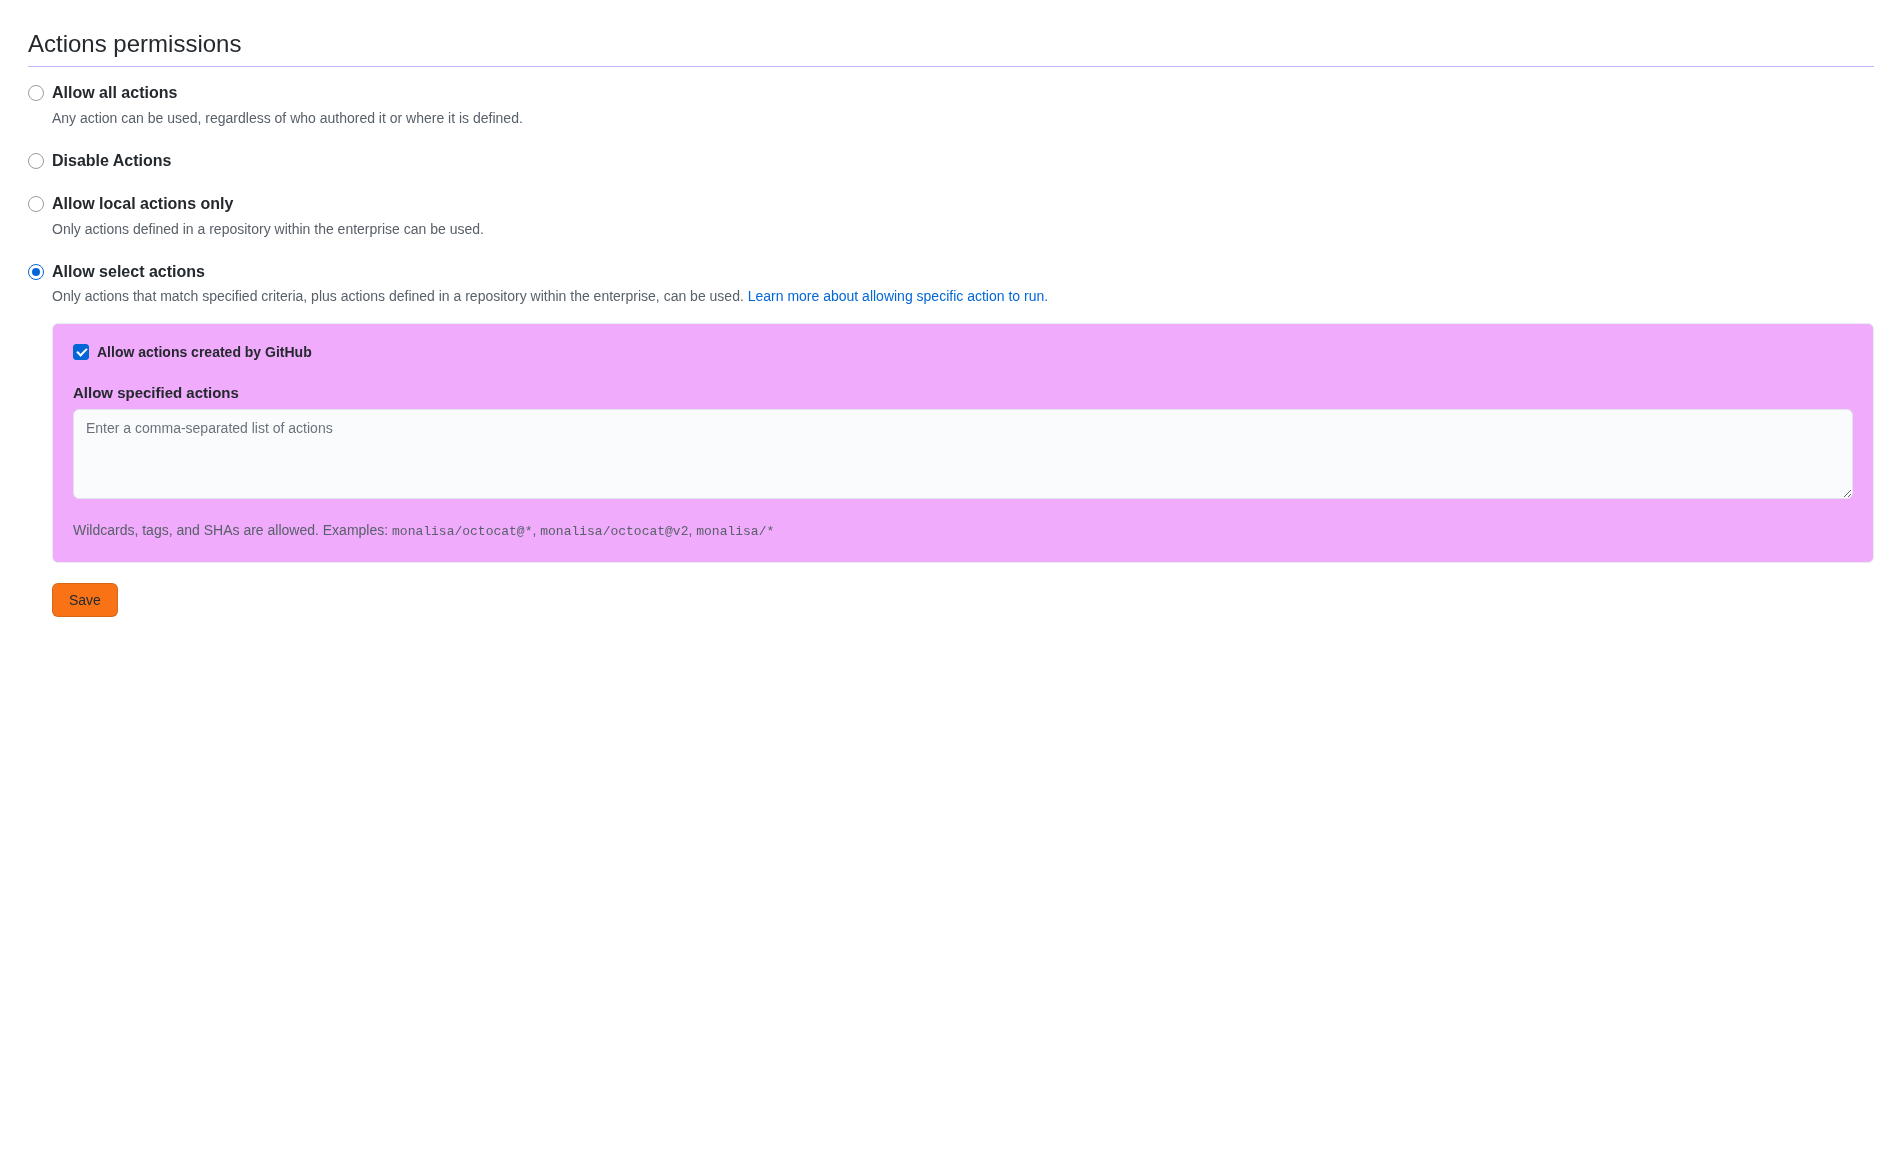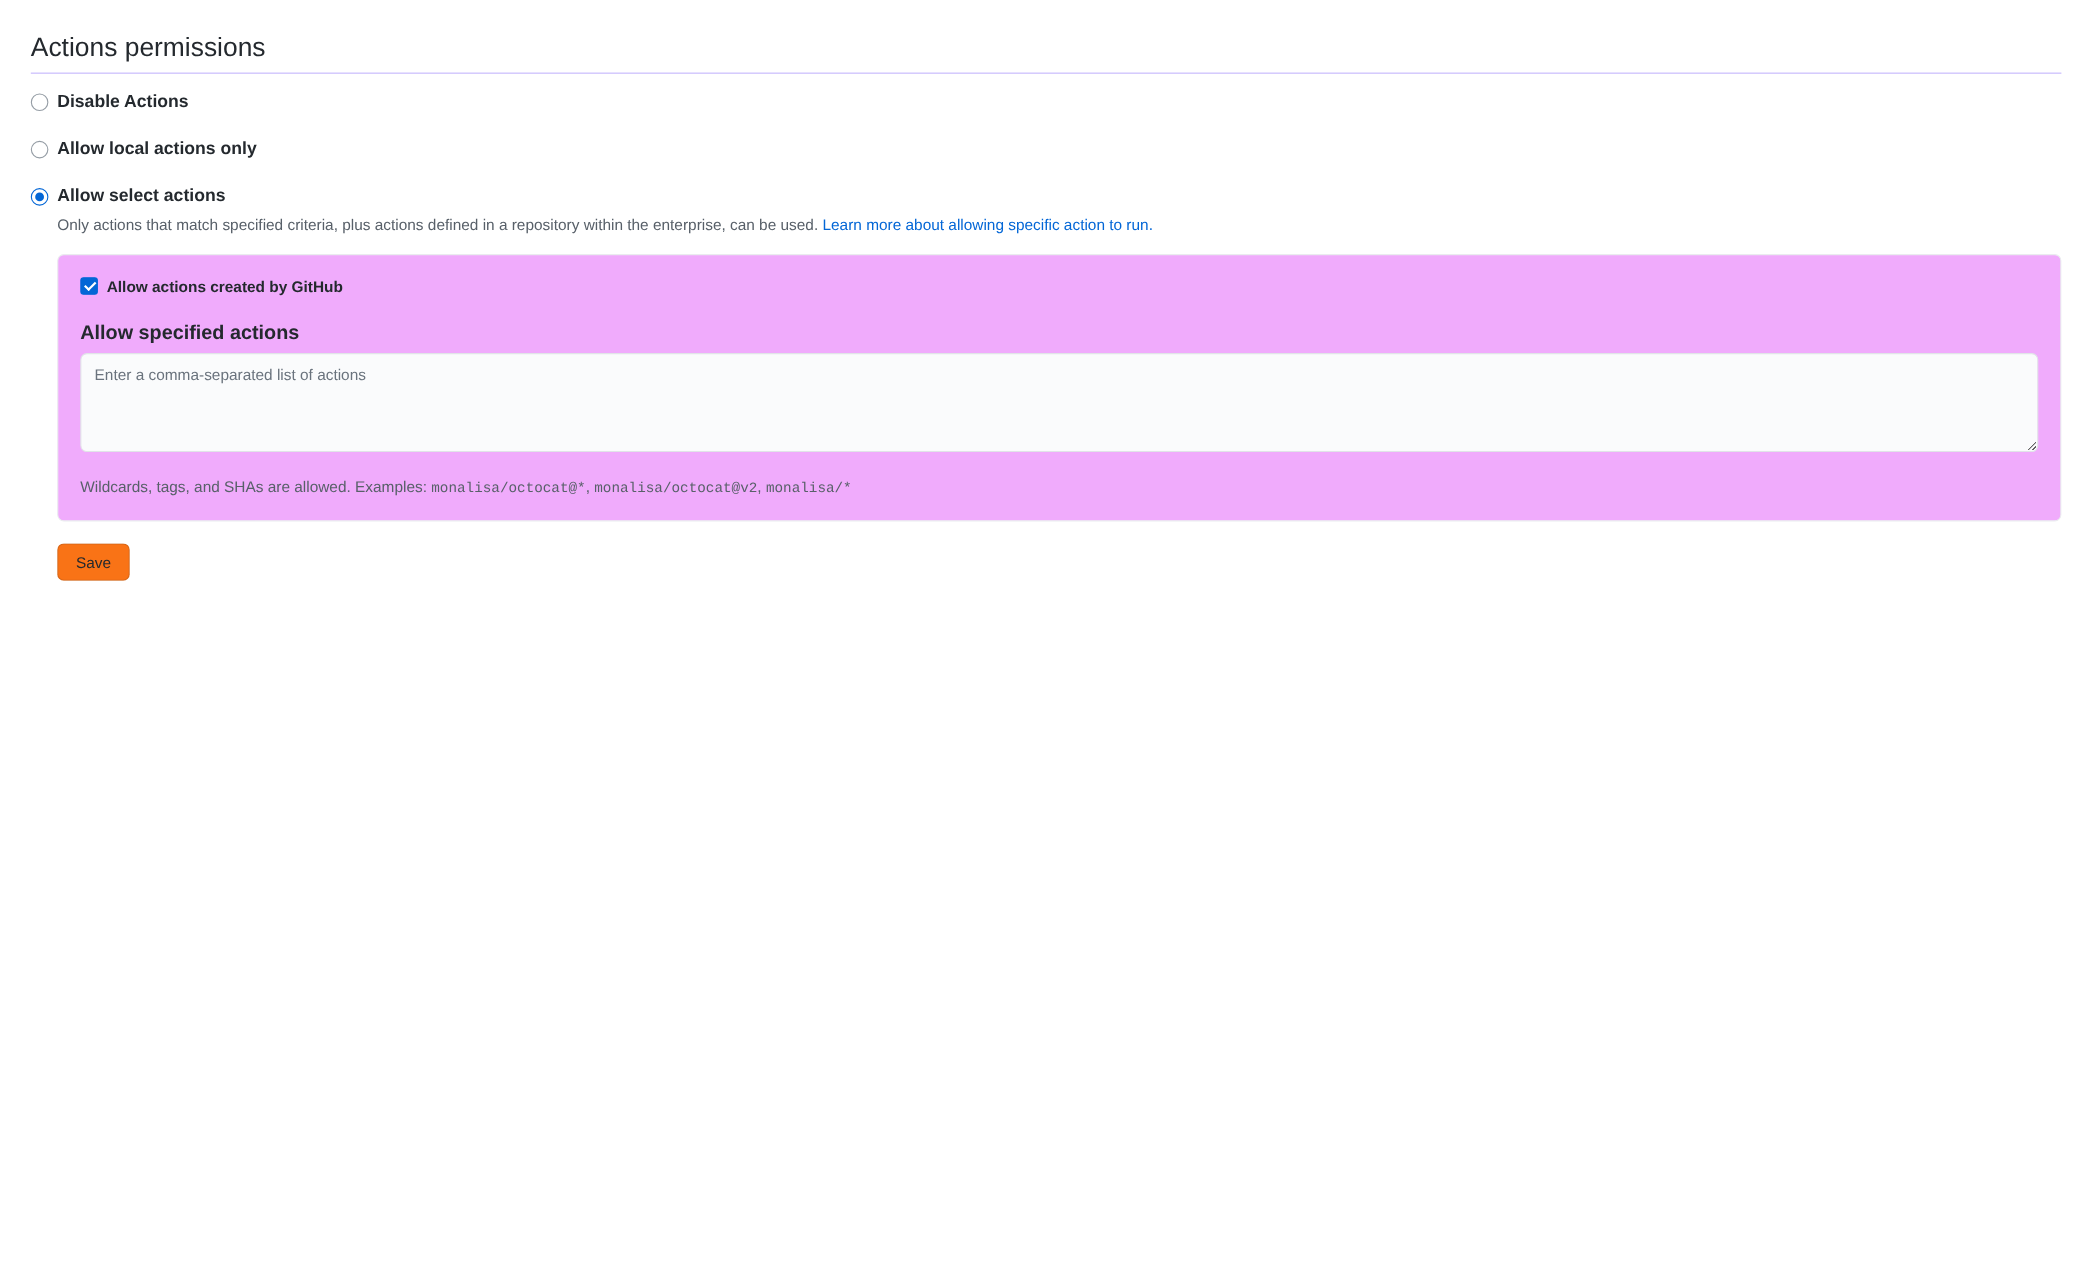--- a/index.html
+++ b/index.html
@@ -120,21 +120,21 @@
       border-width: 0 2px 2px 0;
       transform: rotate(45deg);
     }
     .checkbox-label {
       font-weight: 600;
       font-size: 14px;
       cursor: pointer;
     }
     .field-label {
       font-weight: 600;
-      font-size: 18px;
+      font-size: 15px;
       margin-bottom: 8px;
       display: block;
       margin-top: 24px;
     }
     textarea {
       width: 100%;
       min-height: 90px;
       padding: 8px 12px;
       font-size: 14px;
       font-family: inherit;
@@ -175,36 +175,46 @@
       cursor: pointer;
     }
   </style>
 </head>
 <body>
 
 <h2 class="section-title">Actions permissions</h2>
 
 <div class="option-list">
 
-
   <div class="option">
     <span class="radio-wrap">
       <input type="radio" name="actions-perm" style="">
     </span>
     <div class="option-body">
+      <label class="option-label">Allow all actions</label>
+      <div class="option-desc">Any action can be used, regardless of who authored it or where it is defined.</div>
+    </div>
+  </div>
+
+  <div class="option">
+    <span class="radio-wrap">
+      <input type="radio" name="actions-perm" style="">
+    </span>
+    <div class="option-body">
       <label class="option-label">Disable Actions</label>
     </div>
   </div>
 
   <div class="option">
     <span class="radio-wrap">
       <input type="radio" name="actions-perm" style="">
     </span>
     <div class="option-body">
       <label class="option-label">Allow local actions only</label>
+      <div class="option-desc">Only actions defined in a repository within the enterprise can be used.</div>
     </div>
   </div>
 
   <div class="option" style="margin-bottom:12px;">
     <span class="radio-wrap">
       <input type="radio" name="actions-perm" checked="" style="">
     </span>
     <div class="option-body">
       <label class="option-label">Allow select actions</label>
       <div class="option-desc">

